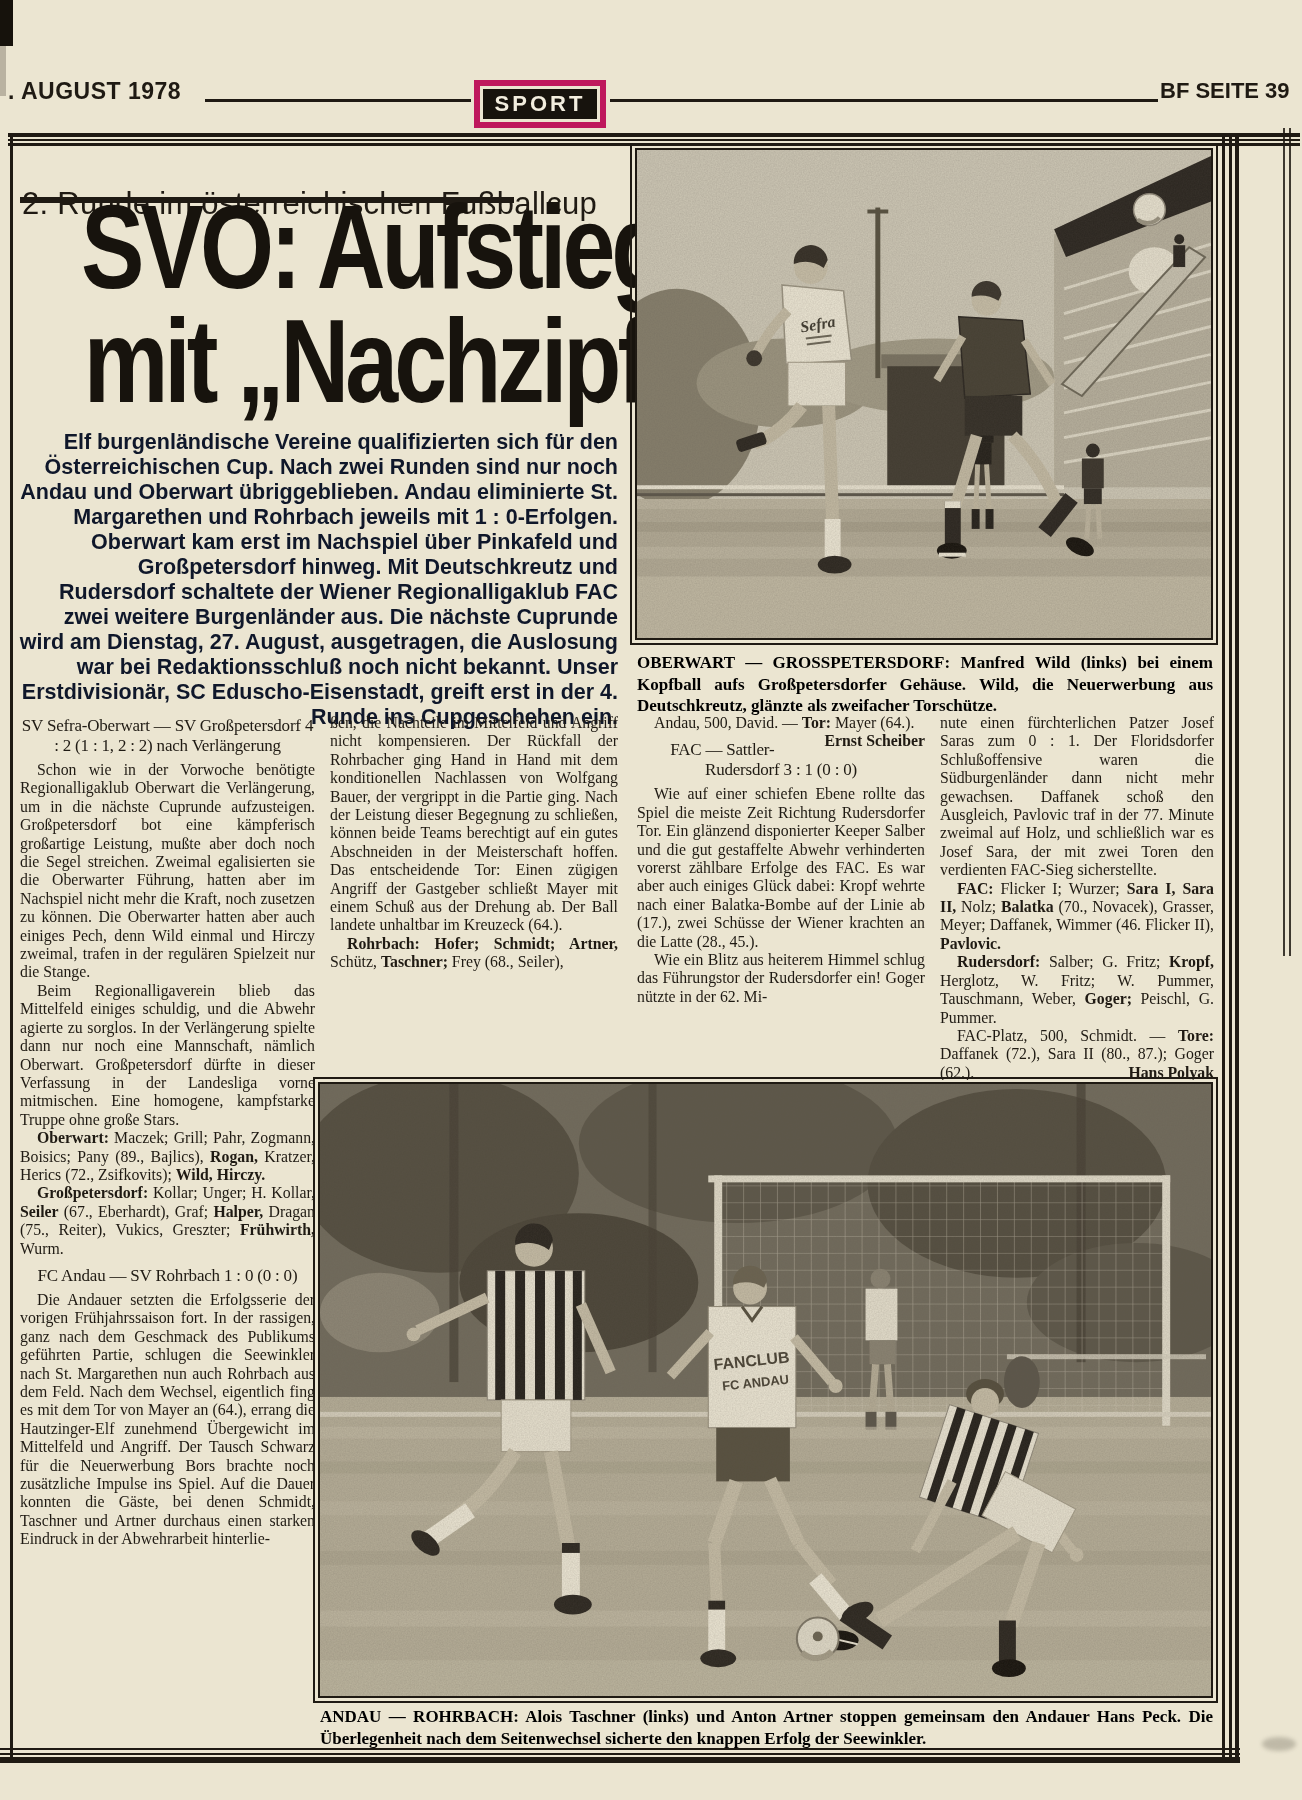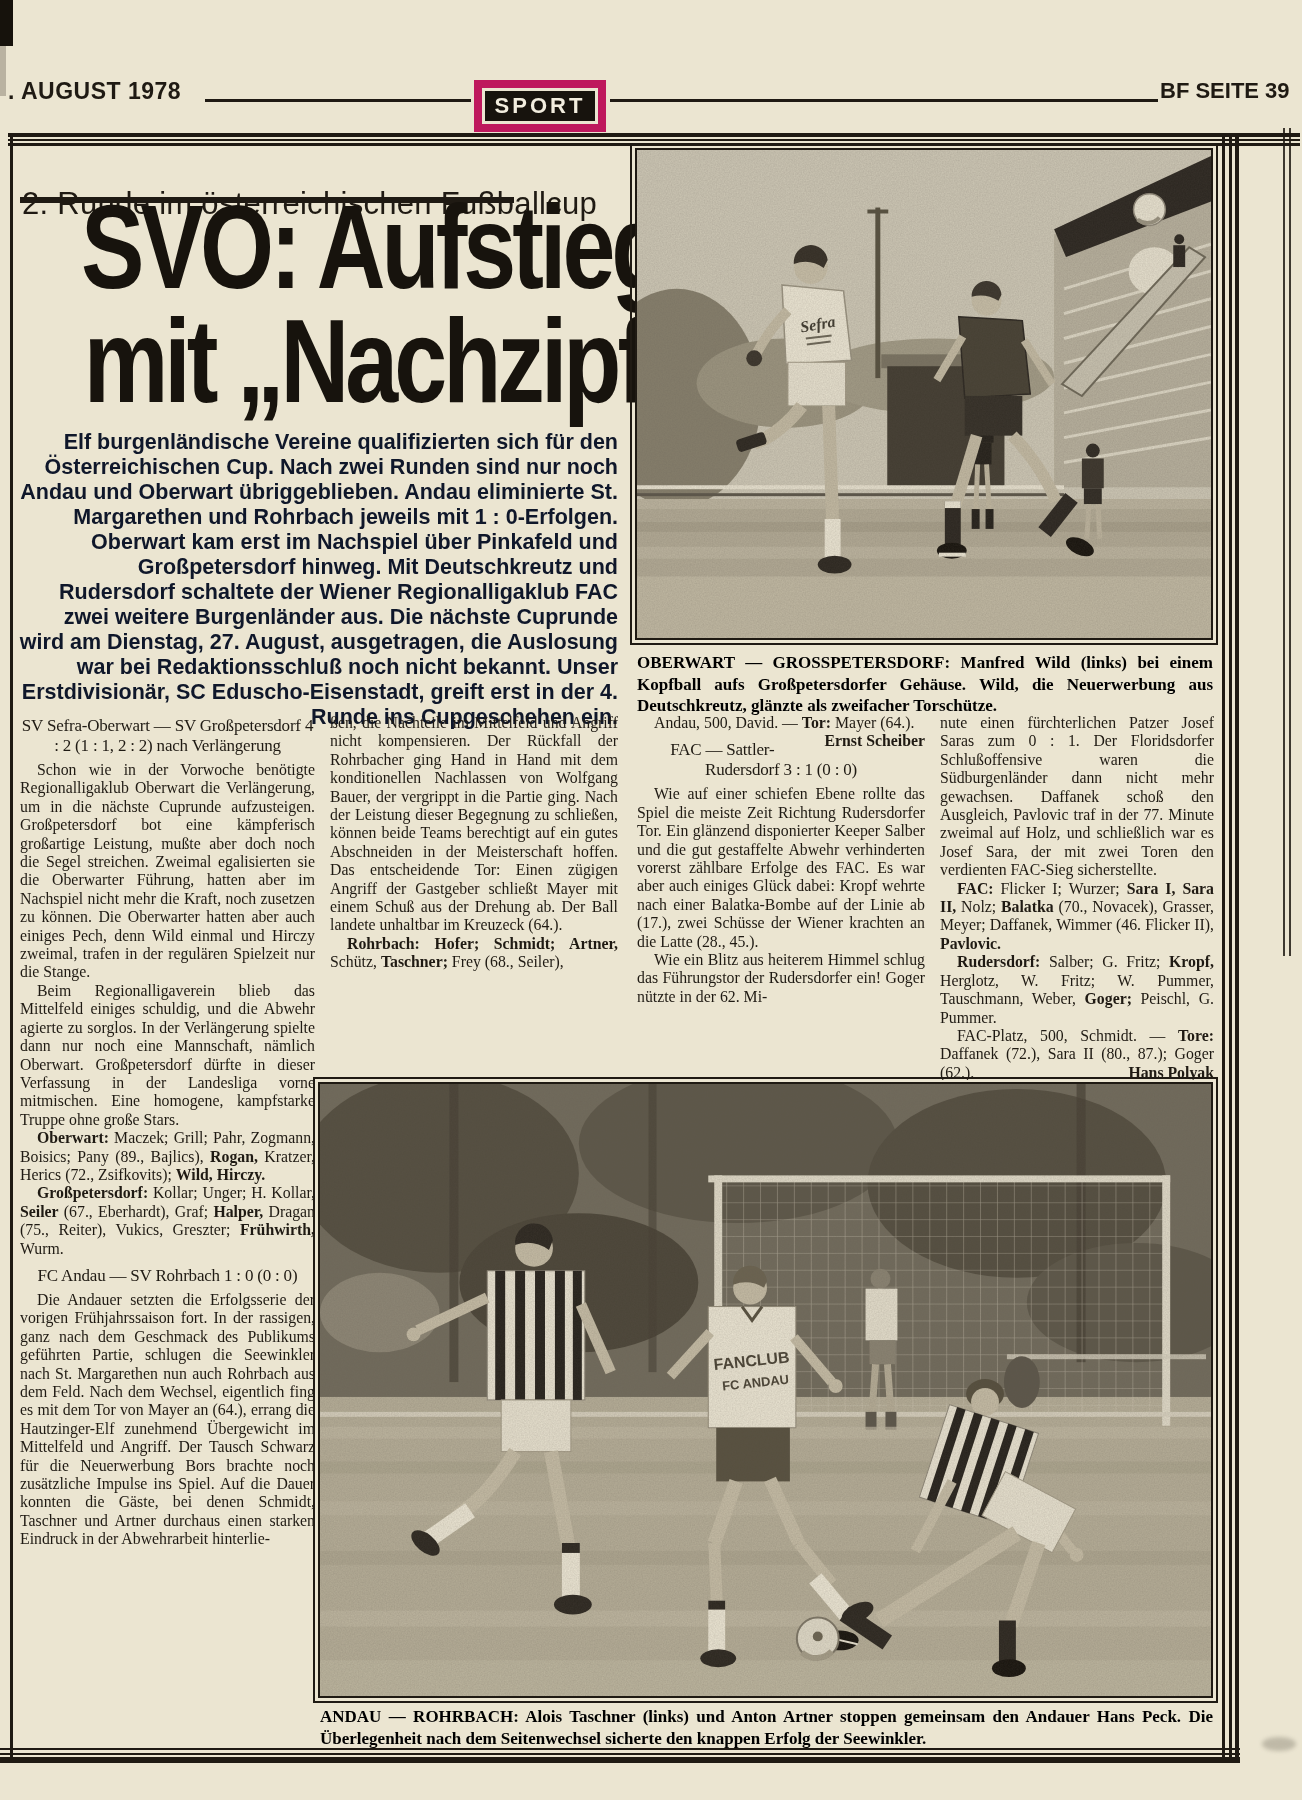--- a/index.html
+++ b/index.html
@@ -10,21 +10,21 @@
     color:#1f1a13;
     font-family:"Liberation Serif", serif;
   }
   .abs { position:absolute; }
 
   
   .hdr-date { left:8px; top:78px; font:700 23px "Liberation Sans",sans-serif; letter-spacing:.5px; }
   .hdr-rule-l { left:205px; top:99px; width:266px; height:3px; background:#1f1a13; }
   .hdr-rule-r { left:610px; top:99px; width:548px; height:3px; background:#1f1a13; }
   .hdr-page { left:1160px; top:78px; font:700 22px "Liberation Sans",sans-serif; }
-  .sport-outer { left:474px; top:80px; width:132px; border:8px solid #be185d; padding:3px; background:#ebe5d1; }
+  .sport-outer { left:474px; top:80px; width:132px; border:6px solid #be185d; padding:3px; background:#ebe5d1; }
   .sport-inner { background:#17130d; color:#f2edde; text-align:center;
                  font:700 22px/30px "Liberation Sans",sans-serif; letter-spacing:3px; }
 
   
   .frame-top { left:8px; top:133px; width:1292px; height:13px;
     background:linear-gradient(#1f1a13 0 4px, transparent 4px 6px, #1f1a13 6px 8px, transparent 8px 10px, #1f1a13 10px 13px); }
   .frame-left { left:10px; top:133px; width:3px; height:1630px; background:#1f1a13; }
   .frame-right { left:1222px; top:133px; width:17px; height:1629px;
     background:linear-gradient(90deg, #1f1a13 0 3px, transparent 3px 7px, #1f1a13 7px 10px, transparent 10px 13px, #1f1a13 13px 17px); }
   .frame-bottom { left:0px; top:1748px; width:1240px; height:15px;

